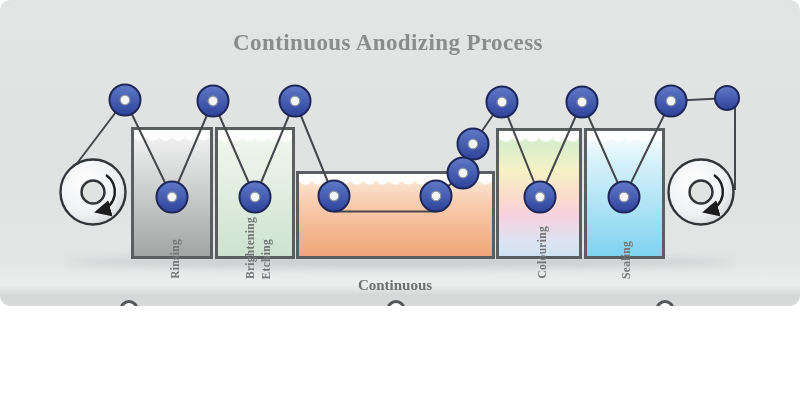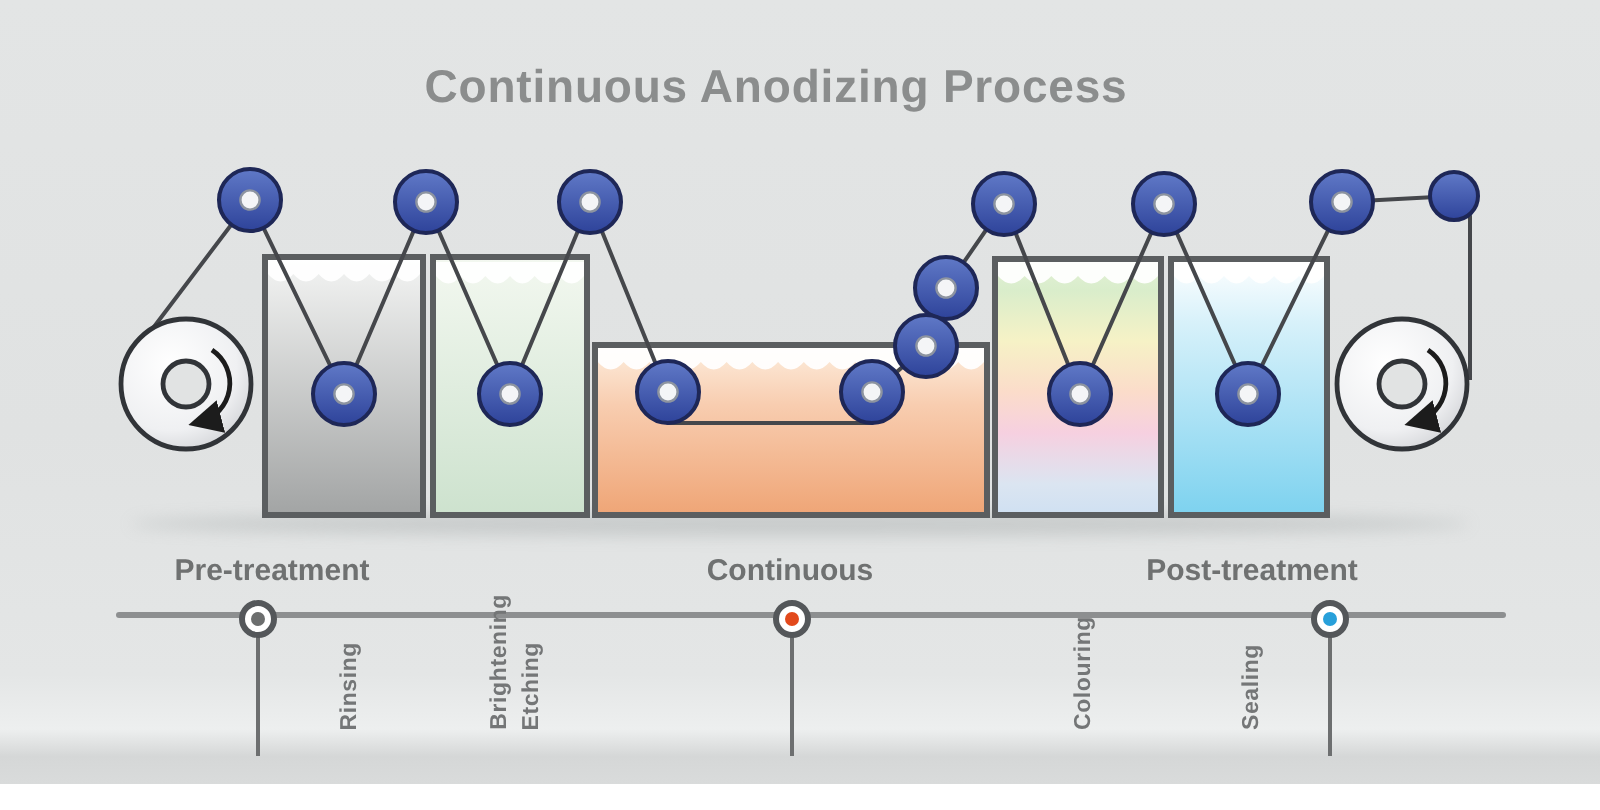--- a/index.html
+++ b/index.html
@@ -1,19 +1,20 @@
 <!DOCTYPE html>
 <html><head>
 <meta charset="utf-8">
 <style>
   html,body{margin:0;padding:0;}
   .stage{
-    position:relative; width:800px; height:392px; overflow:hidden;
-    font-family:Liberation Sans, sans-serif;
+    position:relative; width:800px; height:306px; overflow:hidden;
+    font-family:Liberation Serif, serif;
     background:linear-gradient(180deg,#e3e5e5 0%,#e0e2e2 55%,#e4e6e6 86%,#edefef 93%,#d5d7d7 96.5%,#d9dbdb 100%);
+    border-radius:10px;
   }
   .title{
     position:absolute; left:388px; top:30px; transform:translateX(-50%);
     font-size:23px; font-weight:700; letter-spacing:.4px; white-space:nowrap;
   }
   svg.machine{position:absolute; left:0; top:0;}
   .tank-border{fill:none; stroke:#5b5e60; stroke-width:3;}
   .wave{fill:#ffffff; opacity:.93;}
   .strip{fill:none; stroke:#45474b; stroke-width:2; stroke-linejoin:round;}
   .roller-body{fill:url(#rollerGrad); stroke:#1e2757; stroke-width:2;}
@@ -183,23 +184,21 @@
 
     <g transform="translate(701,192)">
       <circle class="coil-outer" r="32.5"></circle>
       <circle class="coil-hole" r="11.5"></circle>
       <path class="coil-arrow" d="M13,-17 A20,20 0 0 1 7,19" marker-end="url(#arrowhead)"></path>
     </g>
   </svg>
 
   <div class="tl-line"></div>
 
-  <div class="stage-label" style="left:136px">Pre-treatment</div>
   <div class="stage-label" style="left:395px">Continuous</div>
-  <div class="stage-label" style="left:626px">Post-treatment</div>
 
   <div class="tl-drop" style="left:129px"></div>
   <div class="tl-drop" style="left:396px"></div>
   <div class="tl-drop" style="left:665px"></div>
 
   <div class="tl-marker" style="left:129px">
     <div class="tl-dot" style="background-color: rgb(108, 110, 110);"></div>
   </div>
   <div class="tl-marker" style="left:396px">
     <div class="tl-dot" style="background-color: rgb(226, 73, 28);"></div>

